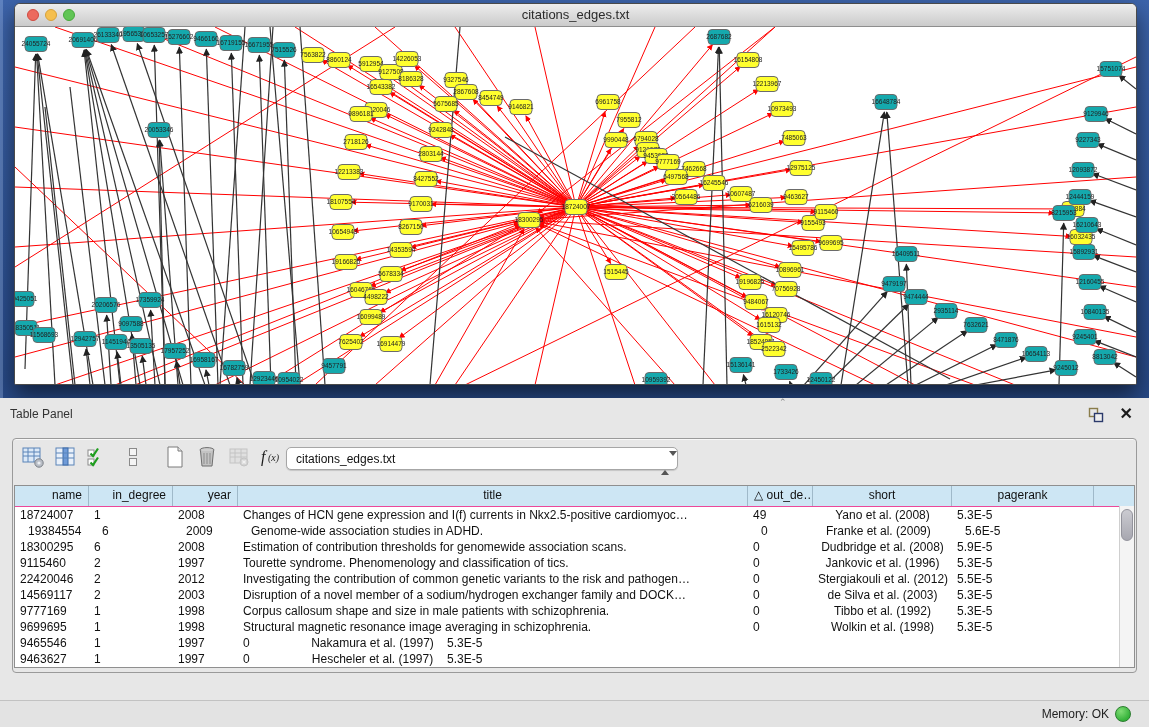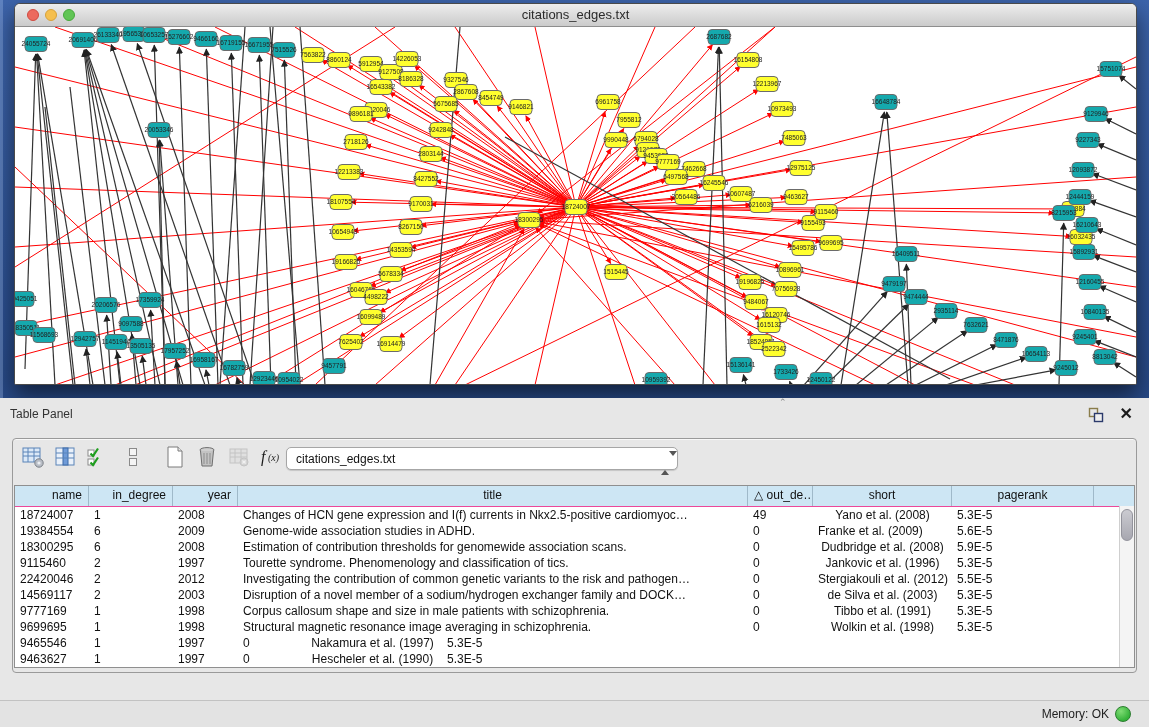--- a/index.html
+++ b/index.html
@@ -816,21 +816,21 @@
           <div class="grid-row">
             <div class="gr-cell" style="width: 74px; text-align: left;">18724007</div>
             <div class="gr-cell" style="width: 84px; text-align: left;">1</div>
             <div class="gr-cell" style="width: 65px; text-align: left;">2008</div>
             <div class="gr-cell" style="width: 510px; text-align: left;">Changes of HCN gene expression and I(f) currents in Nkx2.5-positive cardiomyoc…</div>
             <div class="gr-cell" style="width: 65px; text-align: left;">49</div>
             <div class="gr-cell" style="width: 139px; text-align: center;">Yano et al. (2008)</div>
             <div class="gr-cell" style="width: 142px; text-align: left;">5.3E-5</div>
           </div>
           <div class="grid-row">
-            <div class="gr-cell" style="width: 74px; text-align: left;">19384554</div>
+            <div class="gr-cell" style="width: 74px; text-align: left; margin-left: 8px;">19384554</div>
             <div class="gr-cell" style="width: 84px; text-align: left;">6</div>
             <div class="gr-cell" style="width: 65px; text-align: left;">2009</div>
             <div class="gr-cell" style="width: 510px; text-align: left;">Genome-wide association studies in ADHD.</div>
             <div class="gr-cell" style="width: 65px; text-align: left;">0</div>
             <div class="gr-cell" style="width: 139px; text-align: left;">Franke et al. (2009)</div>
             <div class="gr-cell" style="width: 142px; text-align: left;">5.6E-5</div>
           </div>
           <div class="grid-row">
             <div class="gr-cell" style="width: 74px; text-align: left;">18300295</div>
             <div class="gr-cell" style="width: 84px; text-align: left;">6</div>
@@ -866,21 +866,21 @@
             <div class="gr-cell" style="width: 65px; text-align: left;">0</div>
             <div class="gr-cell" style="width: 139px; text-align: center;">de Silva et al. (2003)</div>
             <div class="gr-cell" style="width: 142px; text-align: left;">5.3E-5</div>
           </div>
           <div class="grid-row">
             <div class="gr-cell" style="width: 74px; text-align: left;">9777169</div>
             <div class="gr-cell" style="width: 84px; text-align: left;">1</div>
             <div class="gr-cell" style="width: 65px; text-align: left;">1998</div>
             <div class="gr-cell" style="width: 510px; text-align: left;">Corpus callosum shape and size in male patients with schizophrenia.</div>
             <div class="gr-cell" style="width: 65px; text-align: left;">0</div>
-            <div class="gr-cell" style="width: 139px; text-align: center;">Tibbo et al. (1991)</div>
+            <div class="gr-cell" style="width: 139px; text-align: center;">Tibbo et al. (1992)</div>
             <div class="gr-cell" style="width: 142px; text-align: left;">5.3E-5</div>
           </div>
           <div class="grid-row">
             <div class="gr-cell" style="width: 74px; text-align: left;">9699695</div>
             <div class="gr-cell" style="width: 84px; text-align: left;">1</div>
             <div class="gr-cell" style="width: 65px; text-align: left;">1998</div>
             <div class="gr-cell" style="width: 510px; text-align: left;">Structural magnetic resonance image averaging in schizophrenia.</div>
             <div class="gr-cell" style="width: 65px; text-align: left;">0</div>
             <div class="gr-cell" style="width: 139px; text-align: center;">Wolkin et al. (1998)</div>
             <div class="gr-cell" style="width: 142px; text-align: left;">5.3E-5</div>
@@ -891,21 +891,21 @@
             <div class="gr-cell" style="width: 65px; text-align: left;">1997</div>
             <div class="gr-cell" style="width: 65px; text-align: left;">0</div>
             <div class="gr-cell" style="width: 139px; text-align: center;">Nakamura et al. (1997)</div>
             <div class="gr-cell" style="width: 142px; text-align: left;">5.3E-5</div>
           </div>
           <div class="grid-row">
             <div class="gr-cell" style="width: 74px; text-align: left;">9463627</div>
             <div class="gr-cell" style="width: 84px; text-align: left;">1</div>
             <div class="gr-cell" style="width: 65px; text-align: left;">1997</div>
             <div class="gr-cell" style="width: 65px; text-align: left;">0</div>
-            <div class="gr-cell" style="width: 139px; text-align: center;">Hescheler et al. (1990)</div>
+            <div class="gr-cell" style="width: 139px; text-align: center;">Hescheler et al. (1997)</div>
             <div class="gr-cell" style="width: 142px; text-align: left;">5.3E-5</div>
           </div>
         </div>
       <div class="vscroll">
         <div class="vthumb"></div>
       </div>
     </div>
 
     <div class="tabs" id="tabs-host">
         <div class="tab active">Node Table</div>

